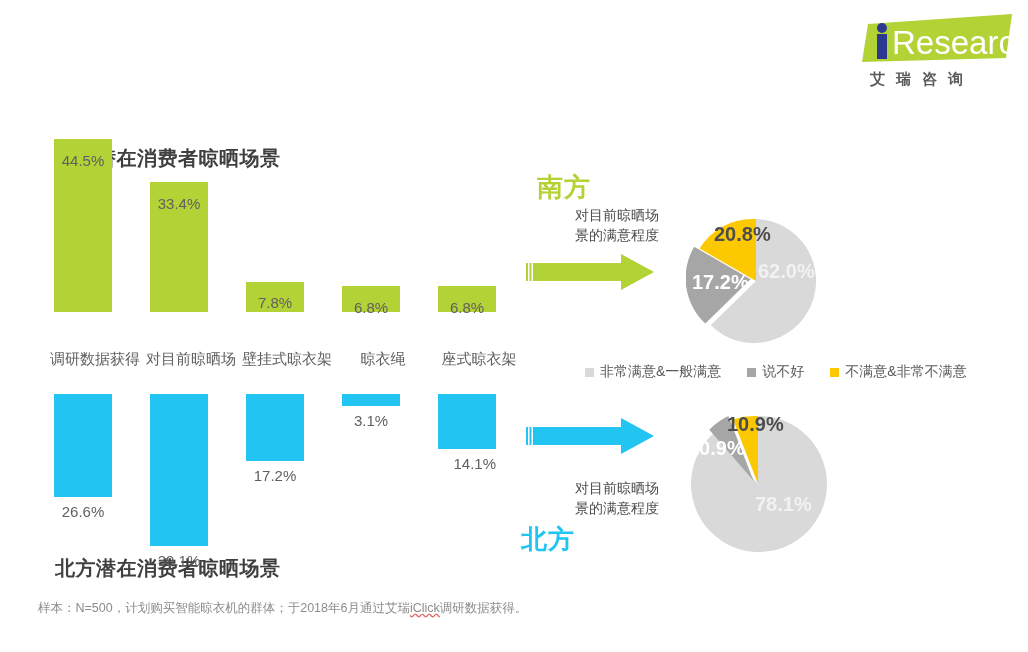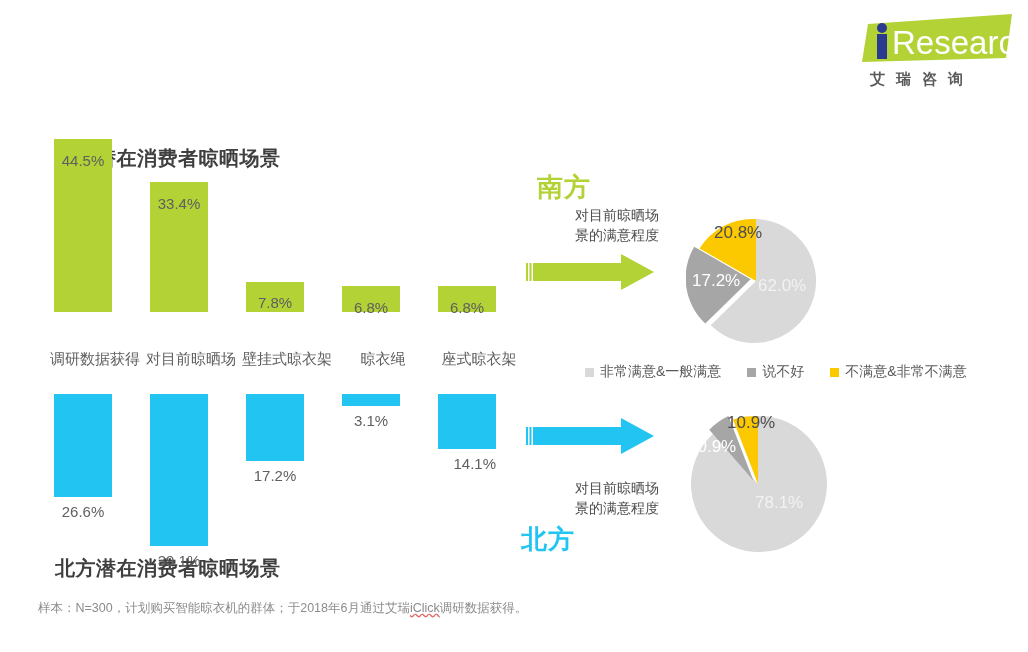--- a/index.html
+++ b/index.html
@@ -143,31 +143,31 @@
   .arrow-svg { position: absolute; }
   #arrow-south { left: 526px; top: 252px; }
   #arrow-north { left: 526px; top: 416px; }
 
   .pie-svg { position: absolute; }
   #pie-south { left: 686px; top: 203px; }
   #pie-north { left: 686px; top: 404px; }
 
   .pie-label {
     position: absolute;
-    font-size: 17px;
-    font-weight: normal;
+    font-size: 20px;
+    font-weight: bold;
     white-space: nowrap;
   }
   .pie-label.light { color: #f2f2f2; }
   .pie-label.dark  { color: #4d4d4d; }
   .pie-label.white { color: #ffffff; }
 
   #lbl-s-yellow { left: 714px; top: 223px; }
   #lbl-s-gray   { left: 692px; top: 271px; }
-  #lbl-s-light  { left: 758px; top: 276px; }
+  #lbl-s-light  { left: 758px; top: 260px; }
 
   #lbl-n-yellow { left: 727px; top: 413px; }
   #lbl-n-gray   { left: 688px; top: 437px; }
   #lbl-n-light  { left: 755px; top: 493px; }
 
   
   .legend {
     position: absolute;
     left: 585px;
     top: 363px;
@@ -328,14 +328,14 @@
   </g>
 
   <path d="M72,80 L47.0,15.4 A68,68 0 0,1 72,12 Z" fill="#fcc800"></path>
 </svg>
 
 <div class="pie-label dark" id="lbl-n-yellow">10.9%</div>
 <div class="pie-label white" id="lbl-n-gray">10.9%</div>
 <div class="pie-label light" id="lbl-n-light">78.1%</div>
 
 <div class="footnote">
-  <span>样本：N=300，计划购买智能晾衣机的群体；于2018年6月通过艾瑞</span><span class="underline-wavy">iClick</span><span>调研数据获得。</span>
+  <span>样本：N=500，计划购买智能晾衣机的群体；于2018年6月通过艾瑞</span><span class="underline-wavy">iClick</span><span>调研数据获得。</span>
 </div>
 
 </body></html>

